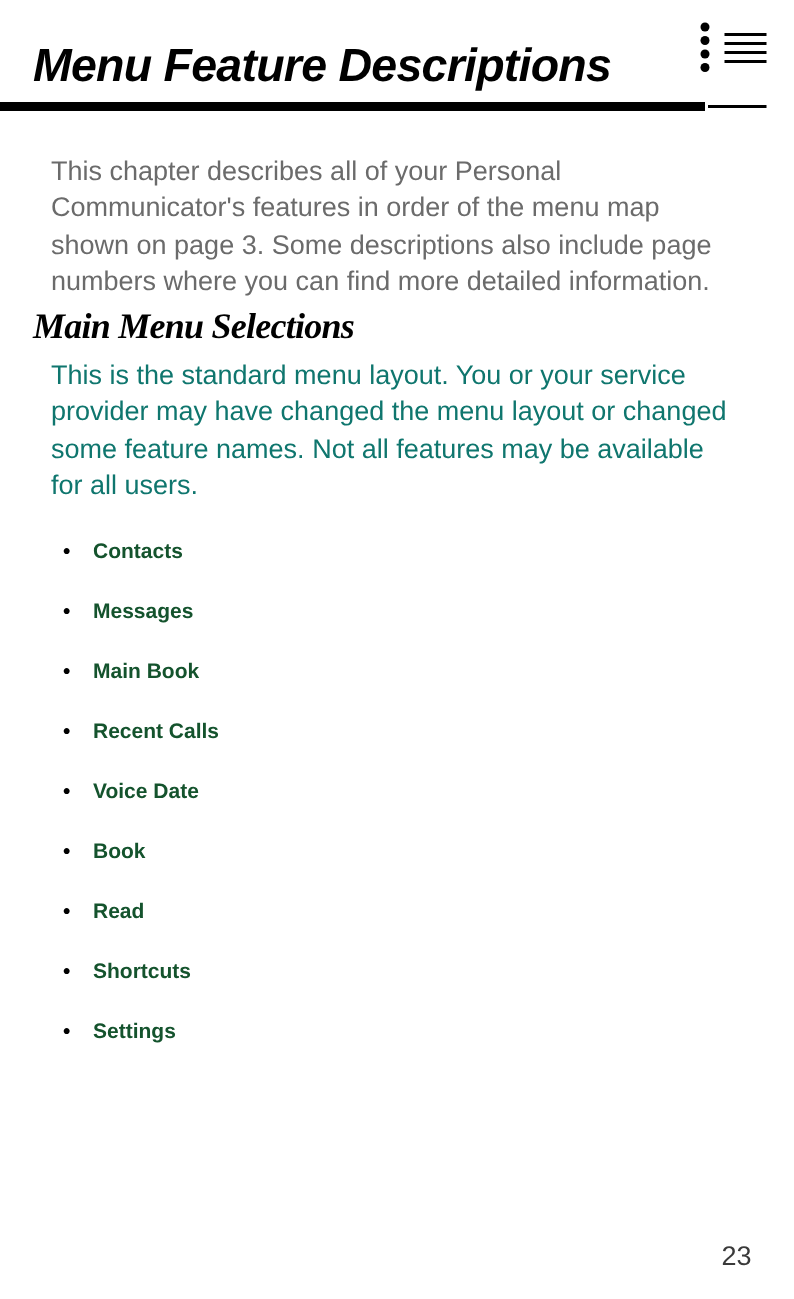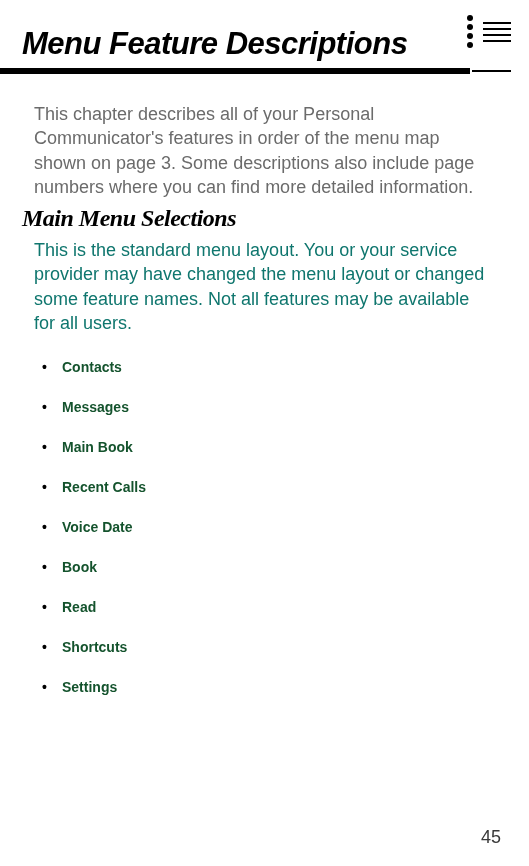--- a/index.html
+++ b/index.html
@@ -161,13 +161,13 @@
     <li>Main Book</li>
     <li>Recent Calls</li>
     <li>Voice Date</li>
     <li>Book</li>
     <li>Read</li>
     <li>Shortcuts</li>
     <li>Settings</li>
   </ul>
 </div>
 
-<div class="page-number">45</div>
+<div class="page-number">23</div>
 
 </body></html>

